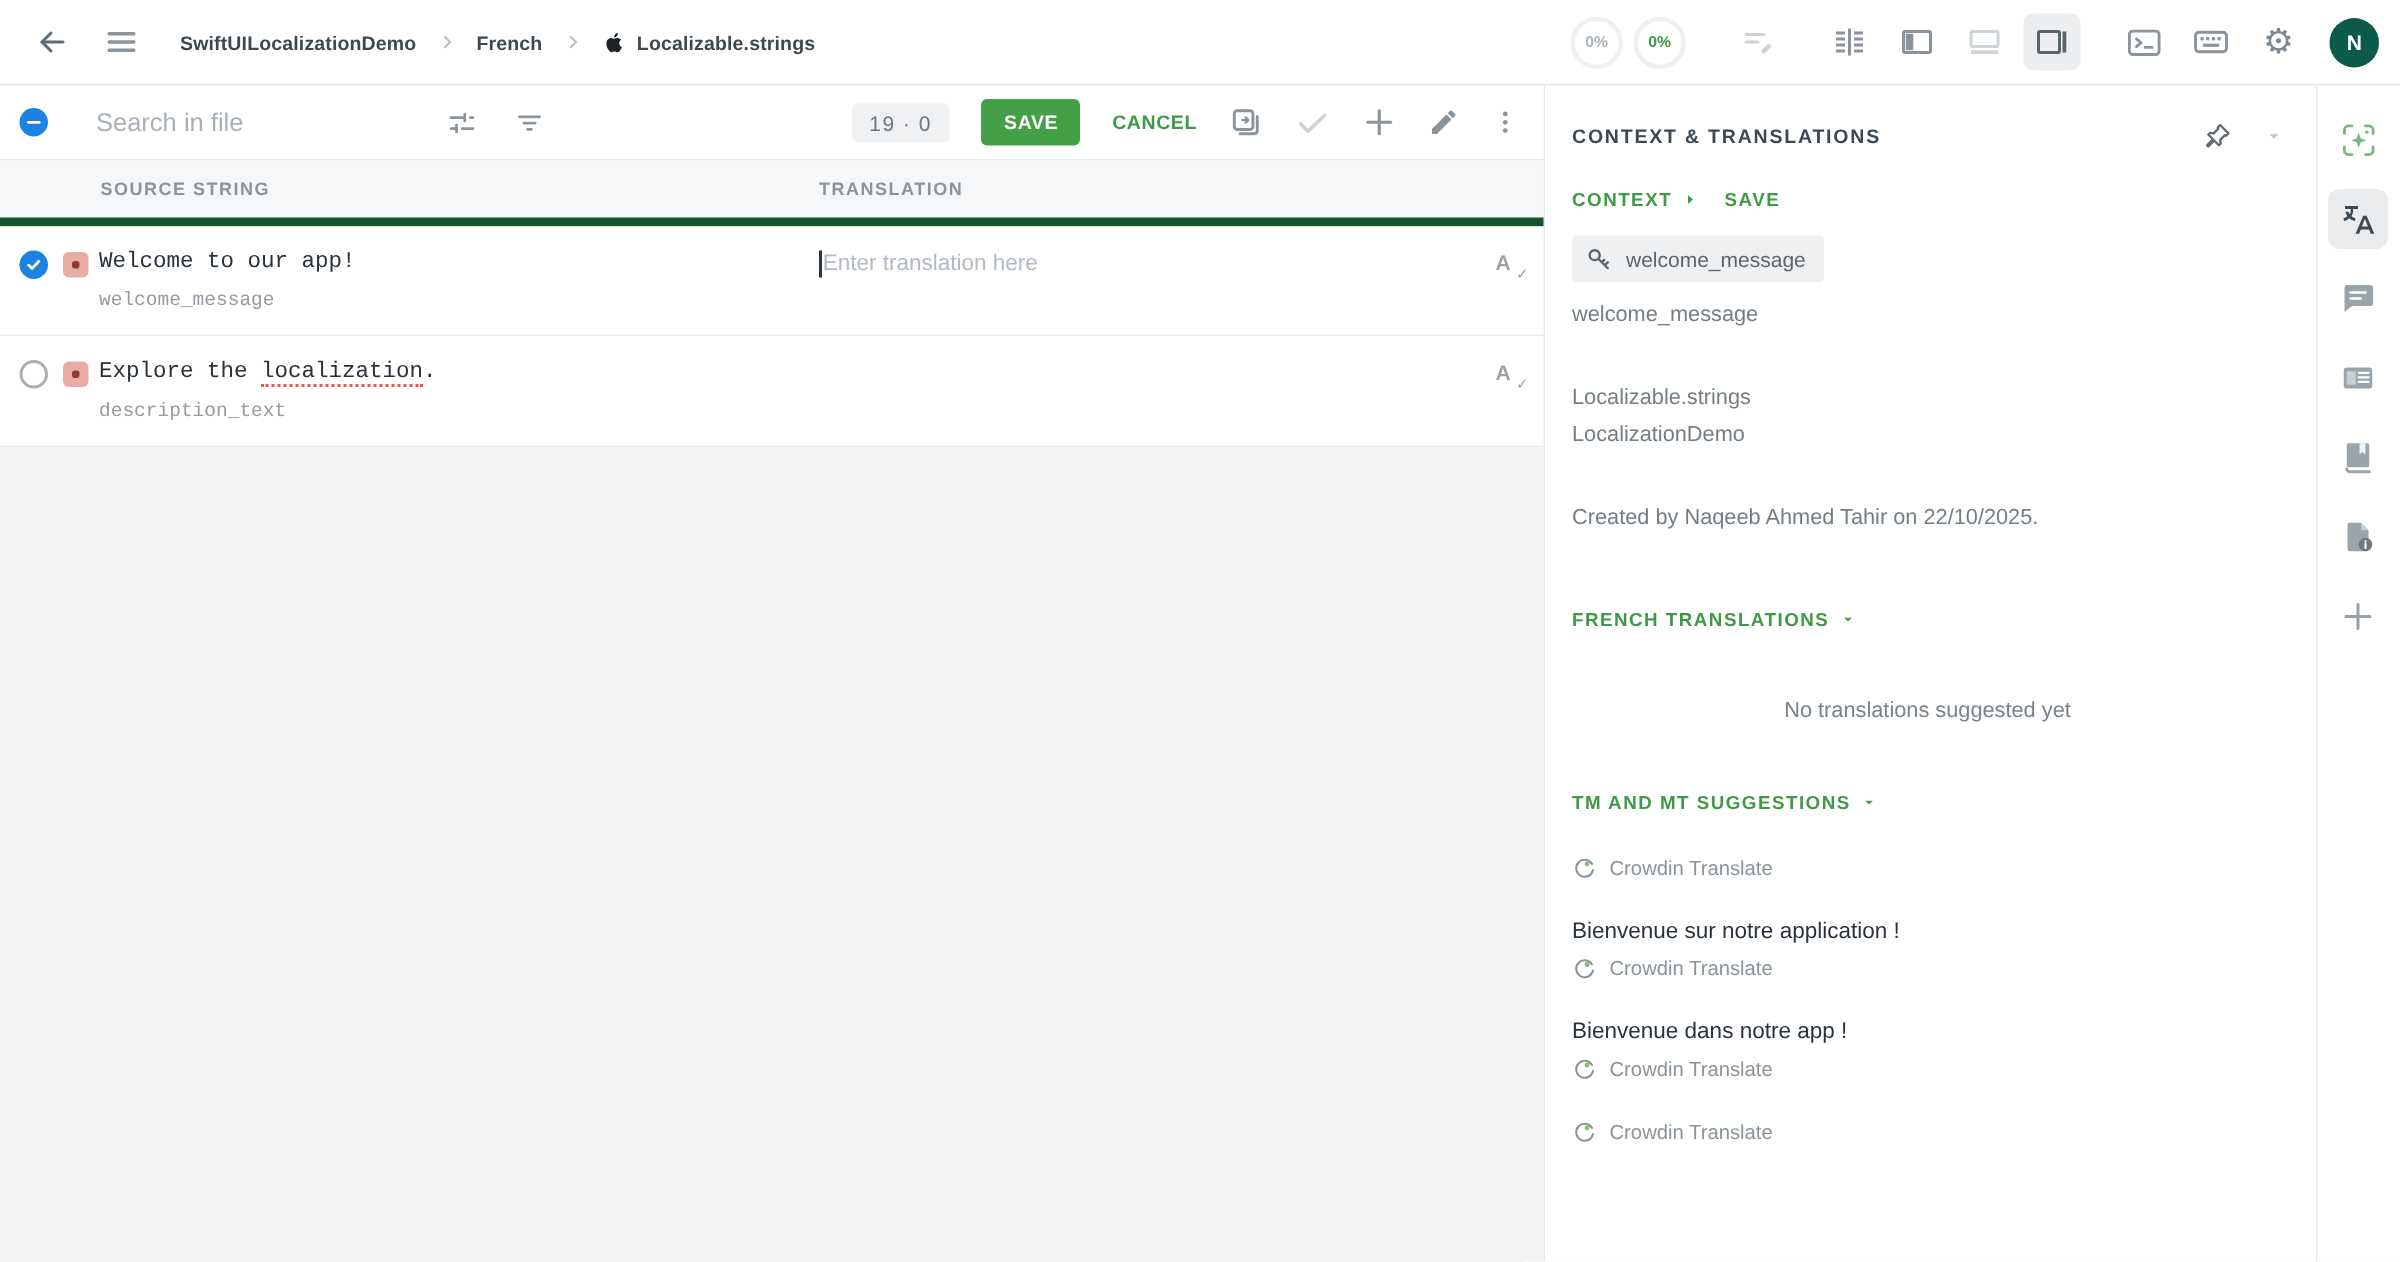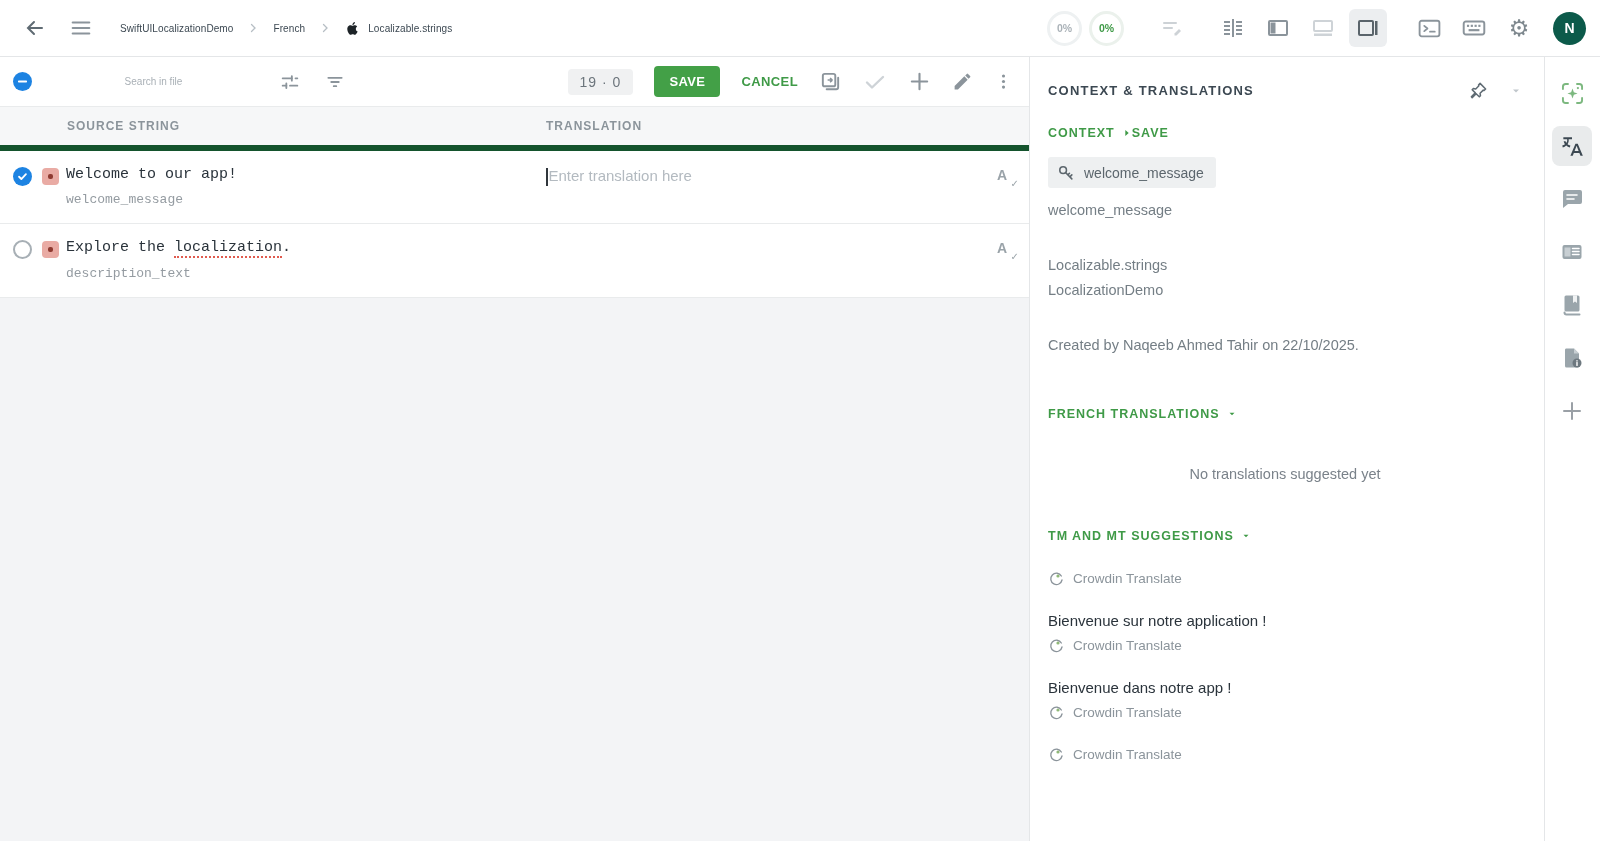--- a/index.html
+++ b/index.html
@@ -6,21 +6,21 @@
   html,body { width:1600px; height:841px; overflow:hidden; background:#fff;
     font-family:"Liberation Sans","DejaVu Sans",sans-serif; }
   svg { display:block; }
 
   
   .topbar { height:57px; display:flex; align-items:center; background:#fff;
     border-bottom:1px solid #e4e6e8; padding:0 14px 0 18px; position:relative; z-index:5; }
   .icon-btn { display:flex; align-items:center; justify-content:center; cursor:pointer;
     width:34px; height:34px; border-radius:4px; flex:0 0 auto; }
   .breadcrumb { display:flex; align-items:center; margin-left:22px; gap:14px; }
-  .crumb { font-size:10px; color:#3c4852; font-weight:400; letter-spacing:.1px; cursor:pointer; }
+  .crumb { font-size:13px; color:#3c4852; font-weight:700; letter-spacing:.1px; cursor:pointer; }
   .crumb-sep { color:#b6bec4; }
   .crumb-file { display:flex; align-items:center; gap:8px; }
 
   .topbar-right { margin-left:auto; display:flex; align-items:center; gap:7px; }
   .pct-circle { width:35px; height:35px; border-radius:50%; border:3px solid #eef1f2;
     display:flex; align-items:center; justify-content:center; font-size:10.5px; font-weight:700; }
   .pct-gray { color:#aab2b8; }
   .pct-green { color:#3f9a47; border-color:#ebf1ec; }
   .tb-icon { width:38px; height:38px; display:flex; align-items:center; justify-content:center;
     border-radius:6px; cursor:pointer; }
@@ -37,22 +37,22 @@
   .rail   { width:54px; background:#fff; display:flex; flex-direction:column; align-items:center;
     padding-top:16px; gap:13px; }
 
   
   .etoolbar { height:50px; display:flex; align-items:center; padding:0 16px 0 13px;
     border-bottom:1px solid #e9ebec; background:#fff; }
   .cb-circle { width:19px; height:19px; border-radius:50%; display:flex; align-items:center;
     justify-content:center; cursor:pointer; flex:0 0 auto; }
   .cb-blue { background:#1d83e2; }
   .cb-empty { border:2px solid #a7afb5; background:#fff; }
-  .search-input { border:none; outline:none; font-size:10px; color:#3c4852; width:215px;
-    margin-left:14px; background:transparent;text-align:center; }
+  .search-input { border:none; outline:none; font-size:17px; color:#3c4852; width:215px;
+    margin-left:32px; background:transparent; }
   .search-input::placeholder { color:#a9b0b6; }
   .etb-icons { display:flex; align-items:center; gap:24px; margin-left:18px; }
   .etb-right { margin-left:auto; display:flex; align-items:center; gap:21px; }
   .counter-pill { background:#f0f1f2; border-radius:4px; padding:5px 12px; font-size:14px;
     color:#6c757c; letter-spacing:1px; }
   .save-btn { background:#43a047; color:#fff; border:none; border-radius:4px; font-size:13px;
     font-weight:700; letter-spacing:.4px; padding:8px 15px; cursor:pointer; }
   .cancel-btn { background:none; border:none; color:#3f9a47; font-size:13px; font-weight:700;
     letter-spacing:.4px; cursor:pointer; }
 
@@ -81,21 +81,21 @@
     font-size:14px; font-weight:600; cursor:pointer; }
   .spell-icon .chk { position:absolute; right:-4px; bottom:-2px; font-size:10px; }
 
   
   .panel-inner { padding:0 22px 0 18px; }
   .panel-head { display:flex; align-items:center; padding-top:24px; }
   .panel-title { font-size:13px; font-weight:700; letter-spacing:1.2px; color:#3c4852; }
   .panel-head-icons { margin-left:auto; display:flex; align-items:center; gap:22px; }
   .sec-label { font-size:12.5px; font-weight:700; letter-spacing:1px; color:#3f9a47; cursor:pointer;
     display:inline-flex; align-items:center; gap:7px; }
-  .ctx-row { margin-top:26px; display:flex; align-items:center; }
+  .ctx-row { margin-top:26px; display:flex; align-items:center; gap:18px; }
   .key-chip { margin-top:17px; display:inline-flex; align-items:center; gap:9px;
     background:#eef0f1; border-radius:3px; padding:6px 12px 6px 8px; font-size:14px; color:#5c666d; }
   .gray-line { font-size:14.5px; color:#747e85; line-height:1.45; }
   .mt4 { margin-top:4px; } .mt12 { margin-top:12px; }
   .no-trans { text-align:center; font-size:14.5px; color:#7a828a; margin-top:44px; }
   .sugg { margin-top:26px; }
   .sugg-text { font-size:15px; color:#2a333b; cursor:pointer; }
   .sugg-meta { display:flex; align-items:center; gap:9px; margin-top:8px; font-size:13.5px; color:#8b949b; }
 
   

